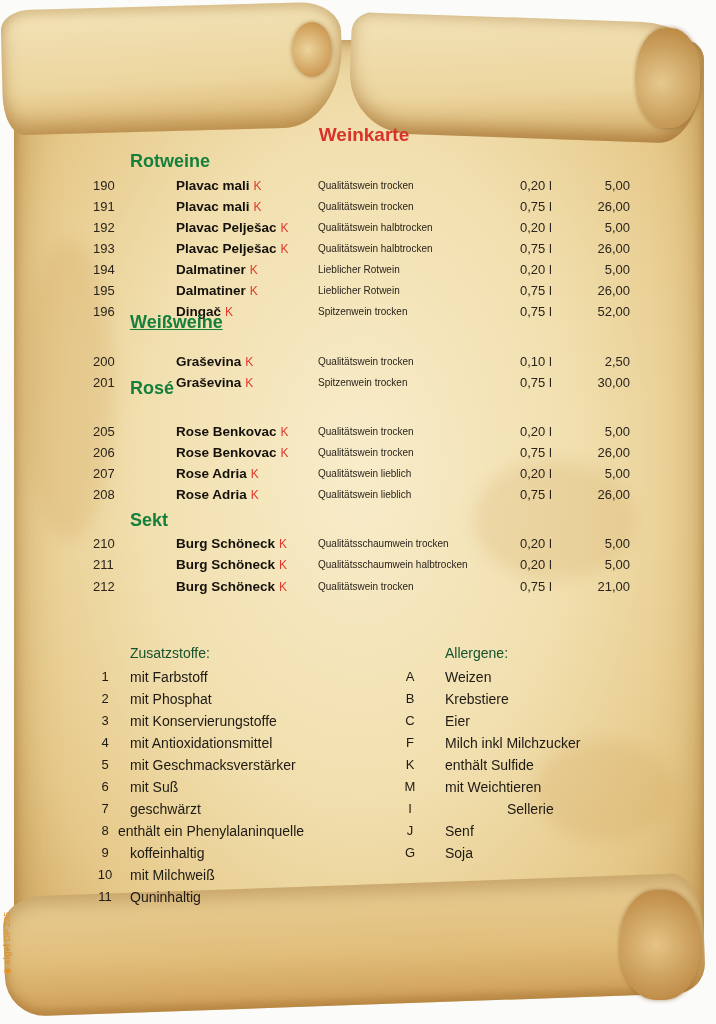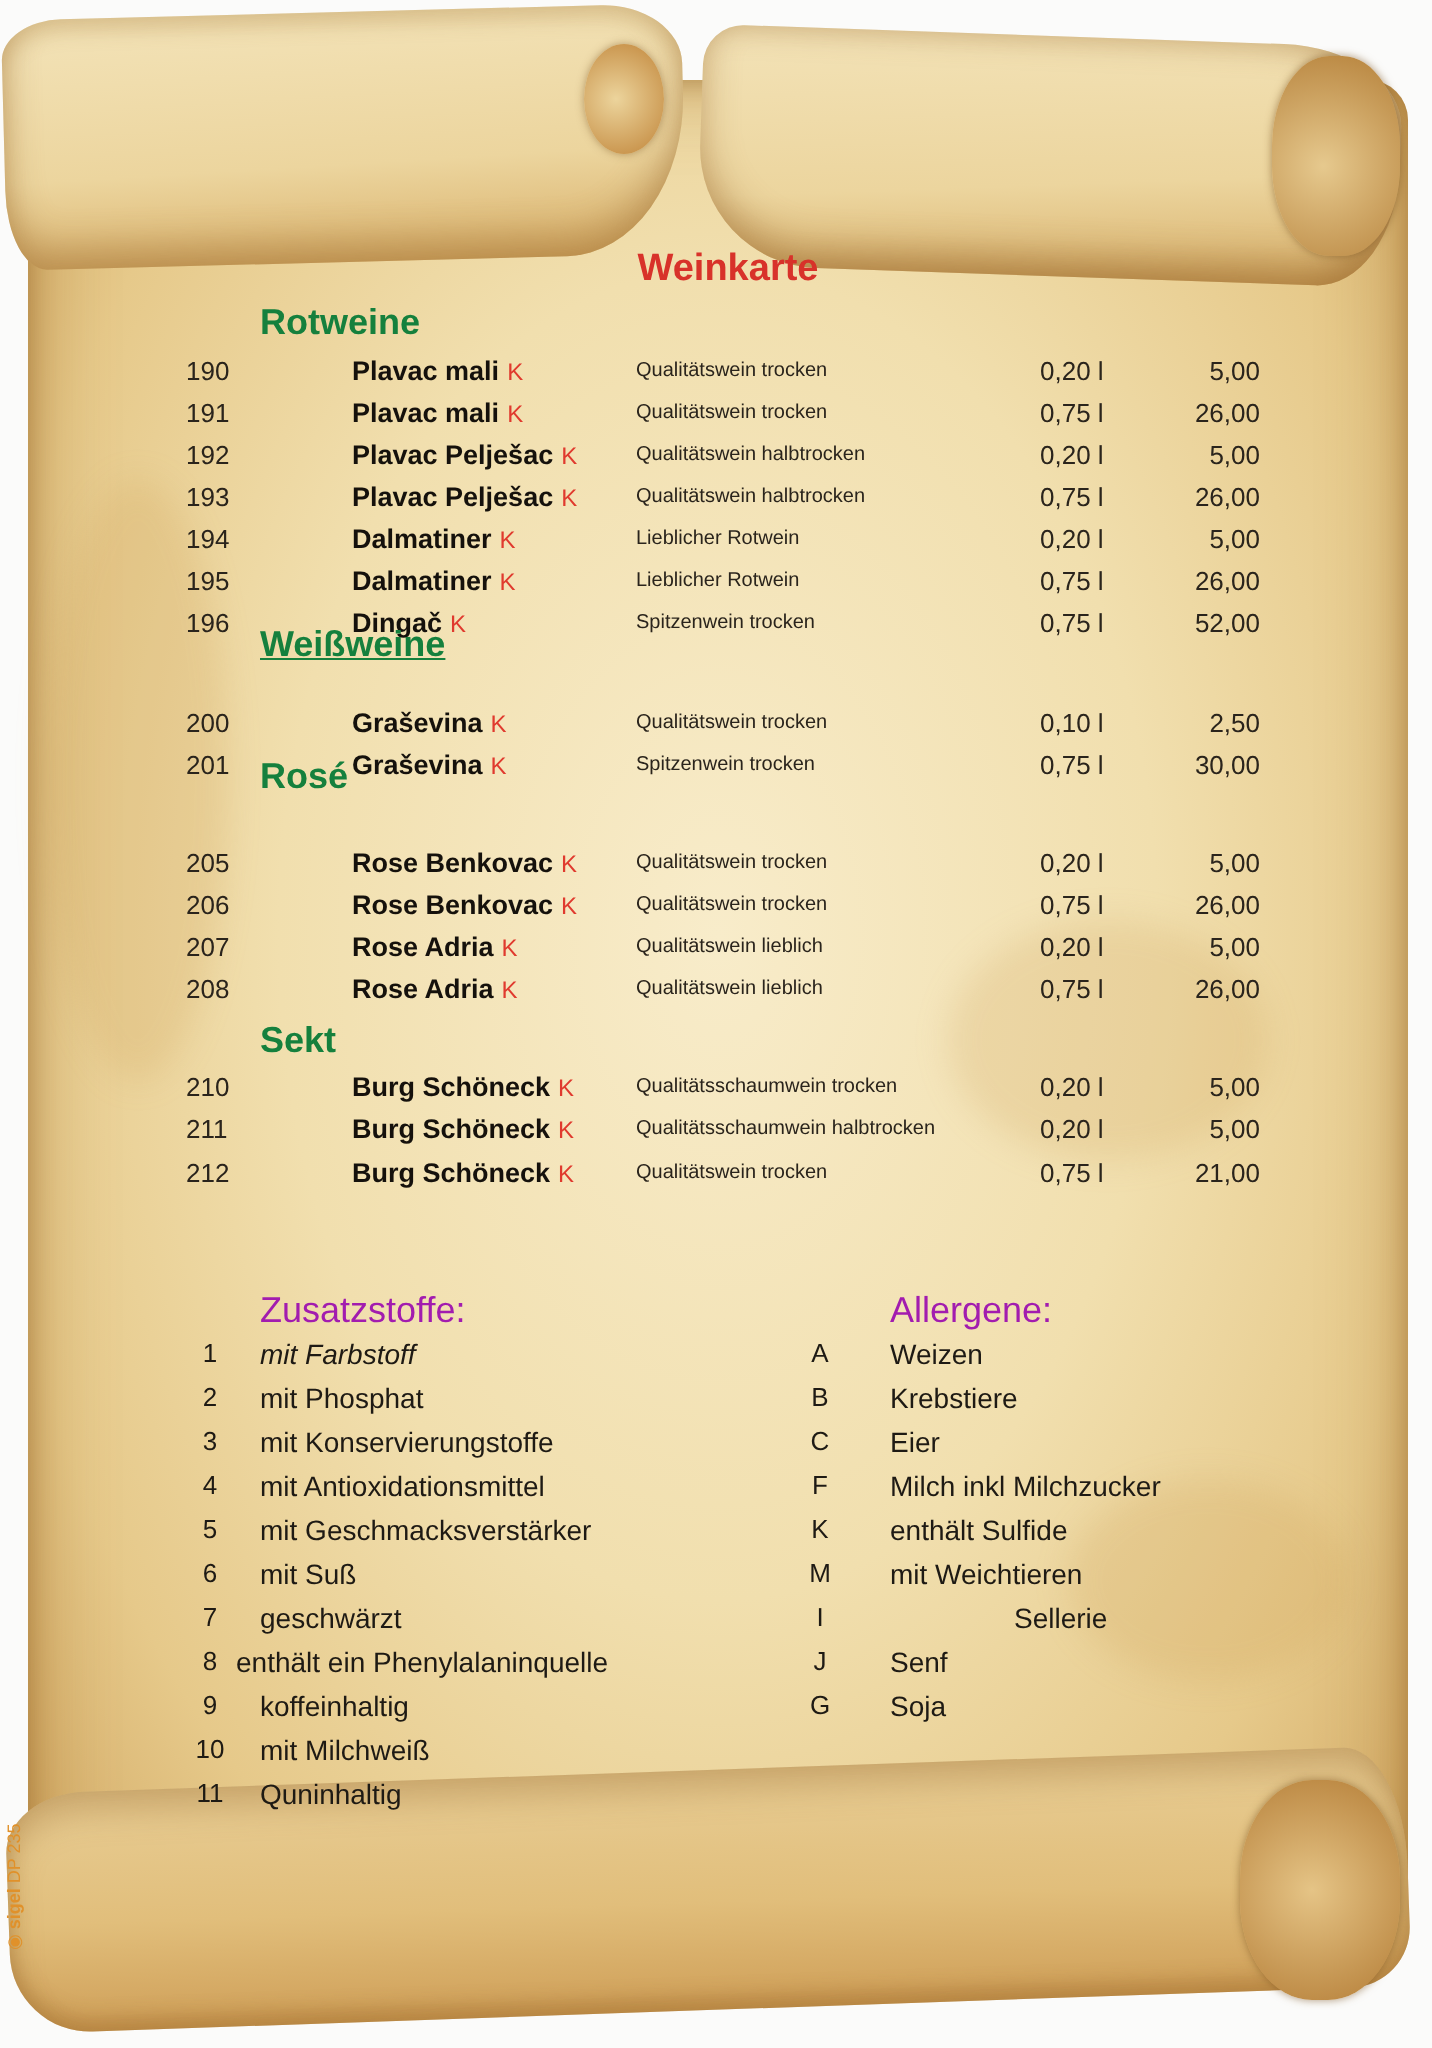--- a/index.html
+++ b/index.html
@@ -49,21 +49,21 @@
     color:#d8322a; font-weight:bold; font-size:19px; padding-left:44px; box-sizing:border-box; }
   .section-title { position:absolute; left:130px; color:#15803d; font-weight:bold; font-size:18px; }
   .row { position:absolute; left:0; width:576px; height:21px; font-size:13px; }
   .row .num { position:absolute; left:93px; width:26px; text-align:left; color:#2a241c; }
   .row .name { position:absolute; left:130px; font-weight:bold; font-size:13.5px; color:#15110c;margin-left:46px; }
   .row .k { color:#e03a2e; font-weight:normal; font-size:12px; margin-left:4px; }
   .row .desc { position:absolute; left:318px; font-size:10px; color:#2a241c; top:2px; }
   .row .vol { position:absolute; left:520px; width:40px; color:#2a241c; }
   .row .price { position:absolute; left:580px; width:50px; text-align:right; color:#2a241c; }
 
-  .legend-title { position:absolute; color:#a21caf; font-size:18px; }
+  .legend-title { position:absolute; color:#14532d; font-size:14px; }
   .legend-row { position:absolute; height:22px; font-size:14px; color:#1e1a14; }
   .legend-row .code { position:absolute; width:30px; text-align:center; font-size:13px; }
   .legend-row .lbl { position:absolute; white-space:nowrap; }
 
   .brand { position:absolute; left:2px; top:975px; transform:rotate(-90deg); transform-origin:0 0;
     font-size:9px; color:#e0912a; white-space:nowrap; }
   .brand b { font-weight:bold; }
 </style>
 </head>
 <body>
@@ -198,21 +198,21 @@
   <span class="num">212</span>
   <span class="name"><span>Burg Schöneck</span><span class="k">K</span></span>
   <span class="desc">Qualitätswein trocken</span>
   <span class="vol">0,75 l</span>
   <span class="price">21,00</span>
 </div>
 
 <div class="legend-title" style="left:130px;top:645px;">Zusatzstoffe:</div>
 <div class="legend-row" style="left:0;top:669px;">
     <span class="code" style="left:90px;">1</span>
-    <span class="lbl" style="left:130px;font-style:italic;">mit Farbstoff</span>
+    <span class="lbl" style="left:130px;">mit Farbstoff</span>
   </div>
 <div class="legend-row" style="left:0;top:691px;">
     <span class="code" style="left:90px;">2</span>
     <span class="lbl" style="left:130px;">mit Phosphat</span>
   </div>
 <div class="legend-row" style="left:0;top:713px;">
     <span class="code" style="left:90px;">3</span>
     <span class="lbl" style="left:130px;">mit Konservierungstoffe</span>
   </div>
 <div class="legend-row" style="left:0;top:735px;">

